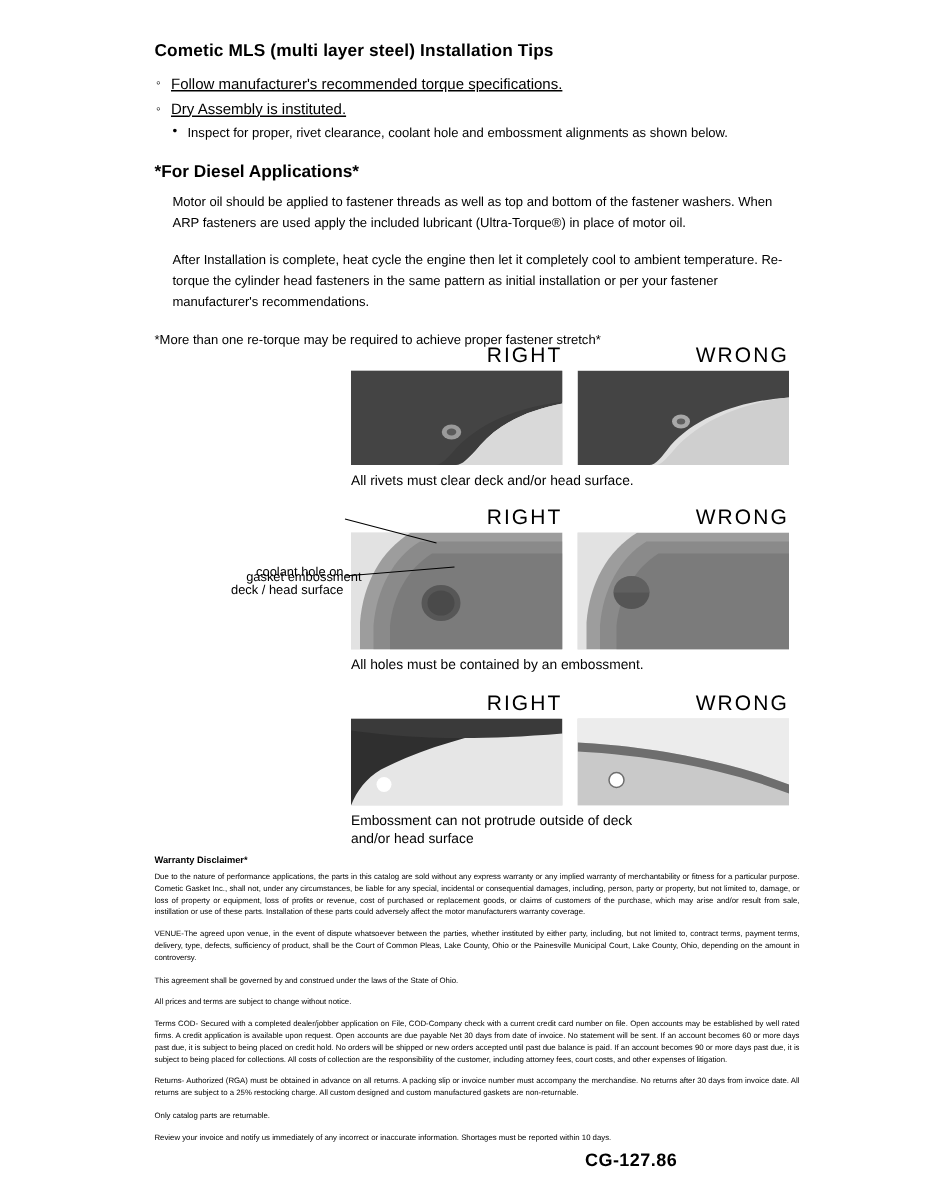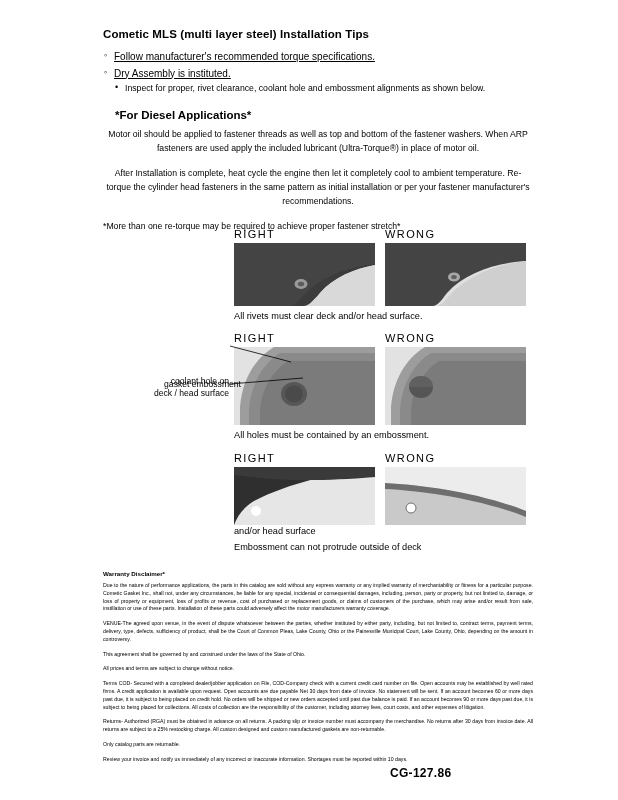--- a/index.html
+++ b/index.html
@@ -68,27 +68,26 @@
   ul.sub > li:before {
     content: "\2022";
     position: absolute;
     left: 1px;
     top: -1px;
     font-size: 9px;
   }
   h2.subtitle {
     font-size: 11.5px;
     font-weight: bold;
-    margin: 14px 0 7px 12px;
+    margin: 14px 0 7px 0;
   }
   p.para {
     font-size: 8.7px;
     line-height: 1.6;
-    margin: 0 0 11px 0;
-    text-align: center;
+    margin: 0 0 11px 12px;
   }
   p.note {
     font-size: 8.7px;
     line-height: 1.6;
     margin: 0;
   }
 
   
   .figures {
     position: absolute;
@@ -99,22 +98,22 @@
   .fig-row {
     position: relative;
     display: flex;
     gap: 10px;
     justify-content: flex-start;
   }
   .fig-cell {
     width: 141px;
   }
   .fig-label {
-    font-size: 11px;
-    text-align: left;
+    font-size: 14px;
+    text-align: right;
     letter-spacing: 1.4px;
     margin-bottom: 3px;
   }
   .fig-box {
     width: 141px;
     height: 63px;
     background: #dedede;
     overflow: hidden;
     position: relative;
   }
@@ -289,22 +288,22 @@
           <svg width="141" height="58" viewBox="0 0 141 58">
             <rect width="141" height="58" fill="#ececec"></rect>
             <path d="M0,16 C40,18 95,26 141,44 L141,58 L0,58 Z" fill="#c9c9c9"></path>
             <path d="M0,16 C40,18 95,26 141,44 L141,50 C95,32 40,24 0,22 Z" fill="#6e6e6e"></path>
             <circle cx="26" cy="41" r="5" fill="#ffffff" stroke="#6e6e6e" stroke-width="1"></circle>
           </svg>
         </div>
       </div>
     </div>
     <div class="caption-wrap">
+      <p class="caption">Embossment can not protrude outside of deck</p>
       <p class="caption" style="margin-top:0">and/or head surface</p>
-      <p class="caption">Embossment can not protrude outside of deck</p>
     </div>
 
     <div class="annotations">
       <div class="anno-text" style="left:0px; top:108px; width:126px;margin-top:40px;">
         <span>coolant hole on</span><br>
         <span>deck / head surface</span>
       </div>
       <div class="anno-text" style="left:12px; top:151px; width:126px;">gasket embossment</div>
       <svg width="430" height="330" style="position:absolute;left:0;top:0;">
         <line x1="127" y1="118" x2="188" y2="134" stroke="#000" stroke-width="0.8"></line>

